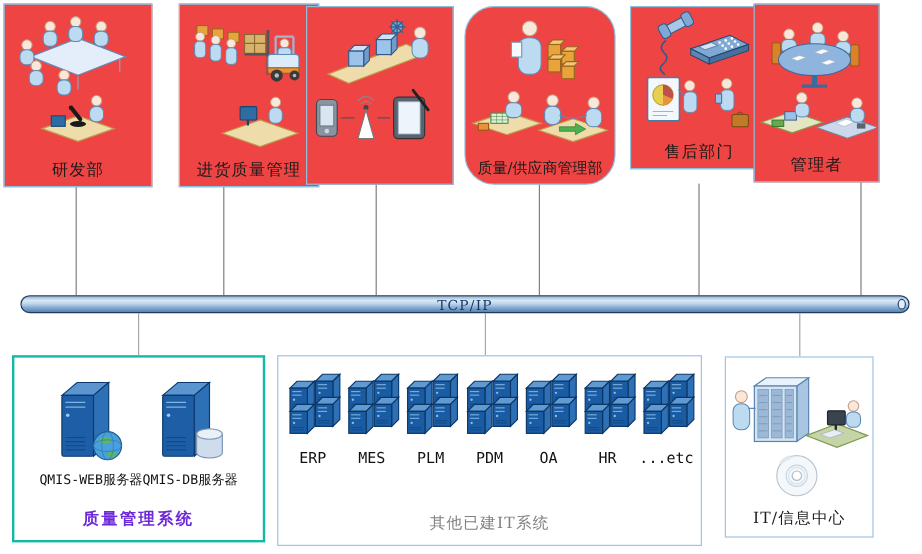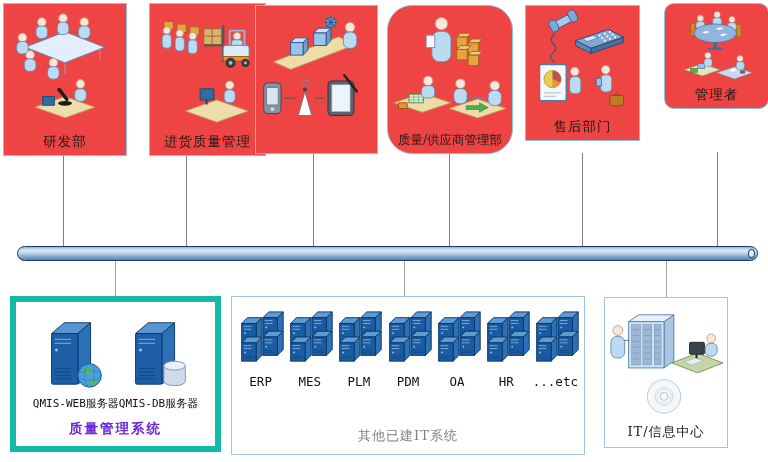--- a/index.html
+++ b/index.html
@@ -21,21 +21,21 @@
   .bus { position:absolute; left:17px; top:246px; width:741px; height:15px; border-radius:8px;
          border:1.5px solid #1e3c5e;
          background:linear-gradient(180deg,#8fb4d9 0%, #d9e8f7 25%, #c2d8ee 45%, #7fa6d0 75%, #5c82ab 100%); }
   .bus-label { position:absolute; left:0; right:0; top:0; bottom:0; display:flex; align-items:center; justify-content:center;
                font-family:"DejaVu Serif", serif; font-size:11.5px; color:#17375e; letter-spacing:1px; }
   .bus-cap { position:absolute; right:2px; top:1.5px; width:7px; height:9px; border-radius:50%;
              border:1px solid #24466b; background:#e3edf9; }
 
   
   .sysbox { position:absolute; background:#ffffff; }
-  .qms { border:6px solid #14b8a6; }
+  .qms { border:2px solid #14b8a6; }
   .thinblue { border:1px solid #9dc3e6; }
 
   .qms-servers { display:flex; justify-content:center; gap:22px; margin-top:12px; }
   .qms-labels { display:flex; justify-content:center; margin-top:4px;
                 font-family:"DejaVu Sans Mono", monospace; font-size:11px; color:#111; white-space:nowrap; }
   .qms-title { position:absolute; bottom:8px; left:0; right:0; text-align:center;
                font-family:"DejaVu Serif", serif; font-weight:bold; font-size:13.5px; color:#6d28d9; letter-spacing:2px; }
 
   .stacks { display:flex; justify-content:space-evenly; align-items:flex-end; margin-top:12px; padding:0 4px; }
   .stack { display:flex; flex-direction:column; align-items:center; }
@@ -279,21 +279,21 @@
         <circle class="head" cx="85" cy="72" r="5"></circle>
           <rect class="torso" x="79" y="78" width="13" height="20" rx="5"></rect>
         <rect x="74" y="82" width="6" height="9" fill="#9cc0e8" stroke="#446e96"></rect>
         <rect x="90" y="102" width="16" height="12" rx="2" fill="#c07b28" stroke="#7c4a0e"></rect>
         <path d="M95,102 q3,-5 6,0" fill="none" stroke="#7c4a0e"></path>
       </svg>
     </div>
     <div class="dept-label">售后部门</div>
   </div>
 
-  <div class="dept" style="left:664px; top:3px; width:105px; height:106px;border-radius:10px;">
+  <div class="dept" style="left:628px; top:3px; width:105px; height:149px;">
     <div class="dept-art">
       <svg viewBox="0 0 112 126">
         <rect x="14" y="28" width="8" height="20" rx="2" fill="#d9822b" stroke="#9a5a10"></rect>
         <rect x="88" y="30" width="8" height="20" rx="2" fill="#d9822b" stroke="#9a5a10"></rect>
         <g>
             <circle class="head" cx="30" cy="20" r="5"></circle>
             <rect class="torso" x="23" y="25" width="14" height="13" rx="5"></rect>
           </g>
         <g>
             <circle class="head" cx="57" cy="14" r="5"></circle>
@@ -325,20 +325,21 @@
   </div>
 
   <div class="conn" style="left:63px; top:156px; height:90px;"></div>
   <div class="conn" style="left:186px; top:156px; height:90px;"></div>
   <div class="conn" style="left:313px; top:154px; height:92px;"></div>
   <div class="conn" style="left:449px; top:154px; height:92px;"></div>
   <div class="conn" style="left:582px; top:153px; height:93px;"></div>
   <div class="conn" style="left:717px; top:152px; height:94px;"></div>
 
   <div class="bus">
+    <div class="bus-label">TCP/IP</div>
     <div class="bus-cap"></div>
   </div>
 
   <div class="conn light" style="left:115px; top:261px; height:35px;"></div>
   <div class="conn light" style="left:404px; top:261px; height:35px;"></div>
   <div class="conn light" style="left:666px; top:261px; height:36px;"></div>
 
   <div class="sysbox qms" style="left:10px; top:296px; width:211px; height:156px;">
     <div class="qms-servers">
       <svg width="62" height="78" viewBox="0 0 62 80">

